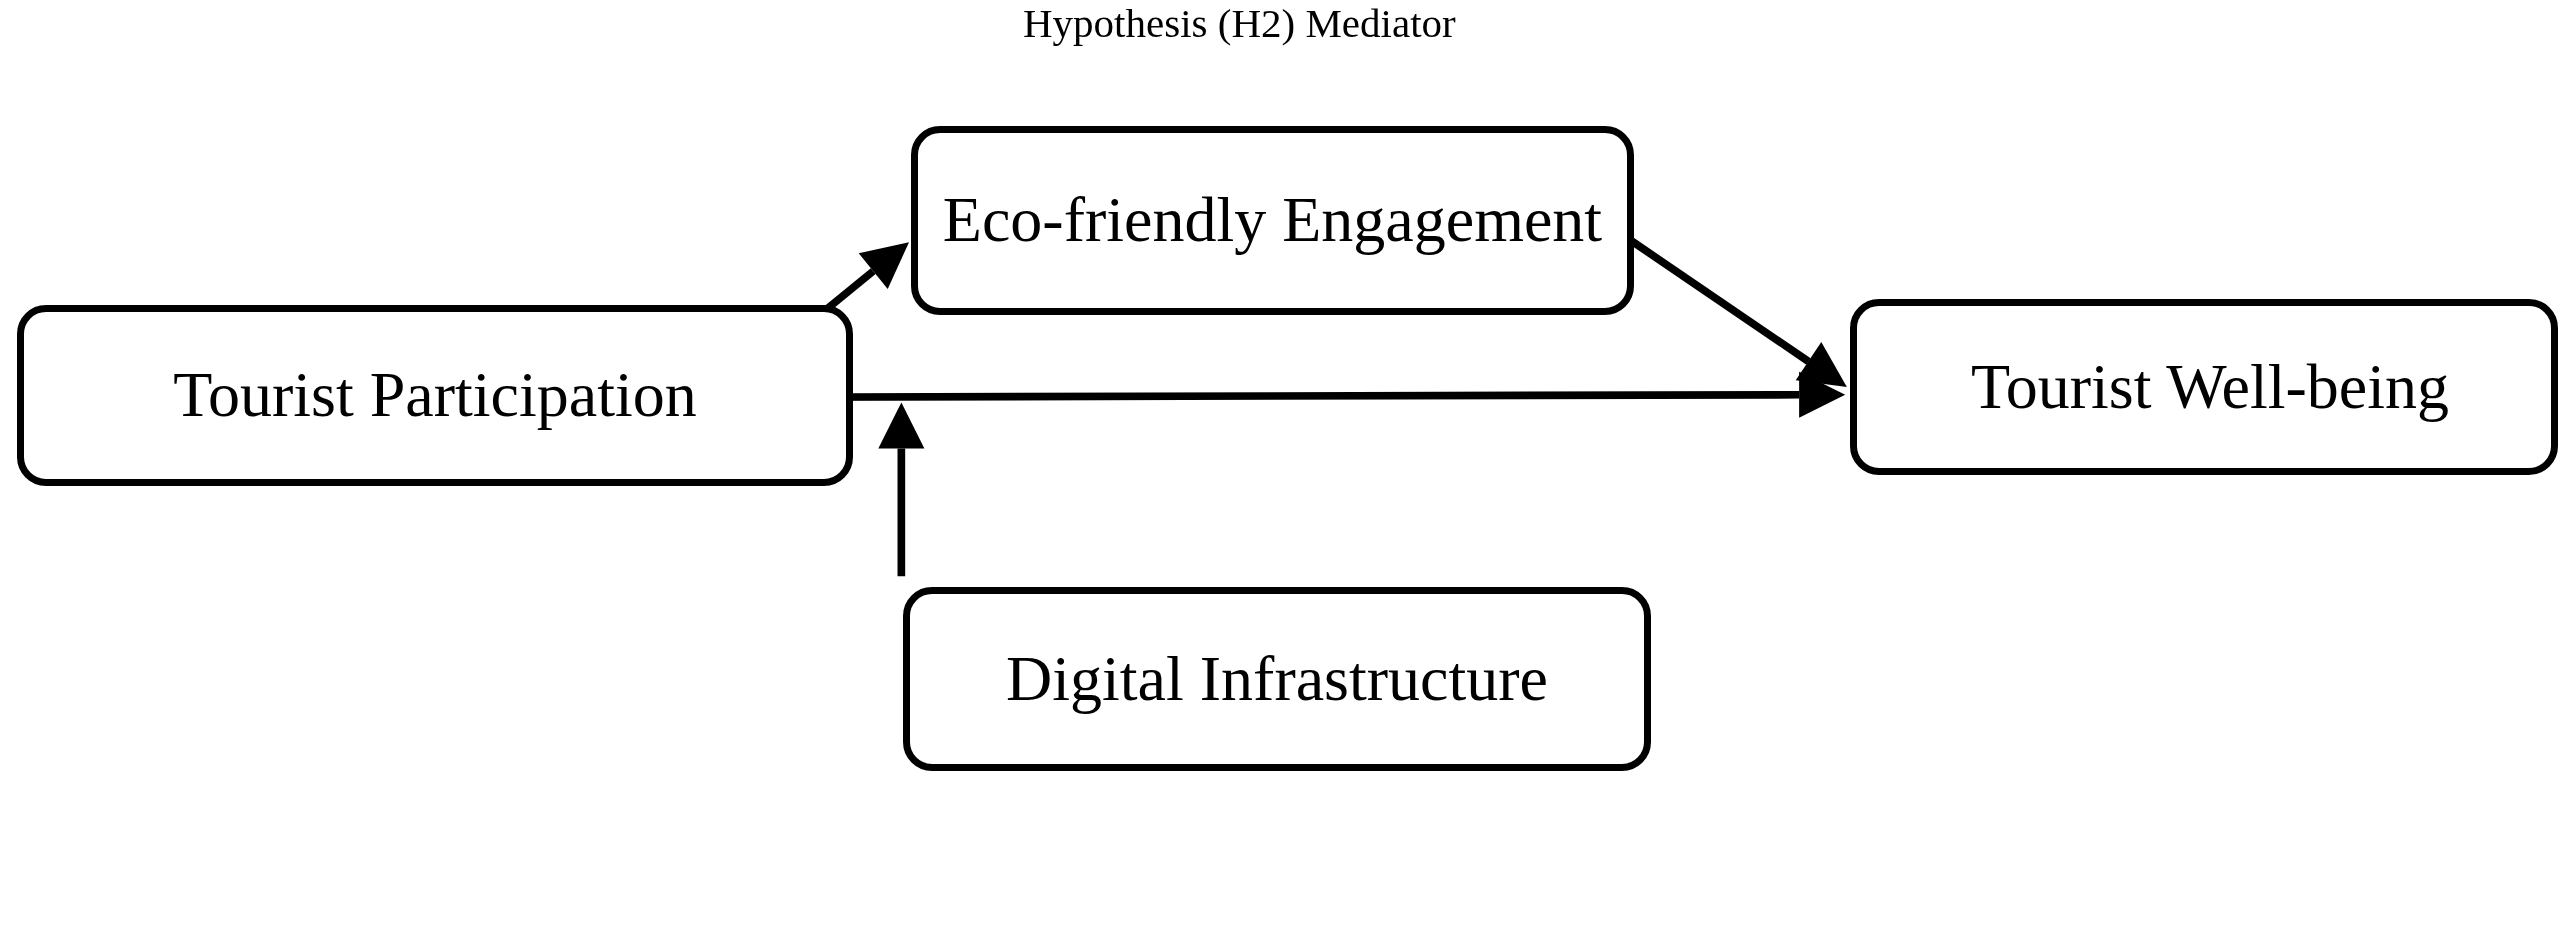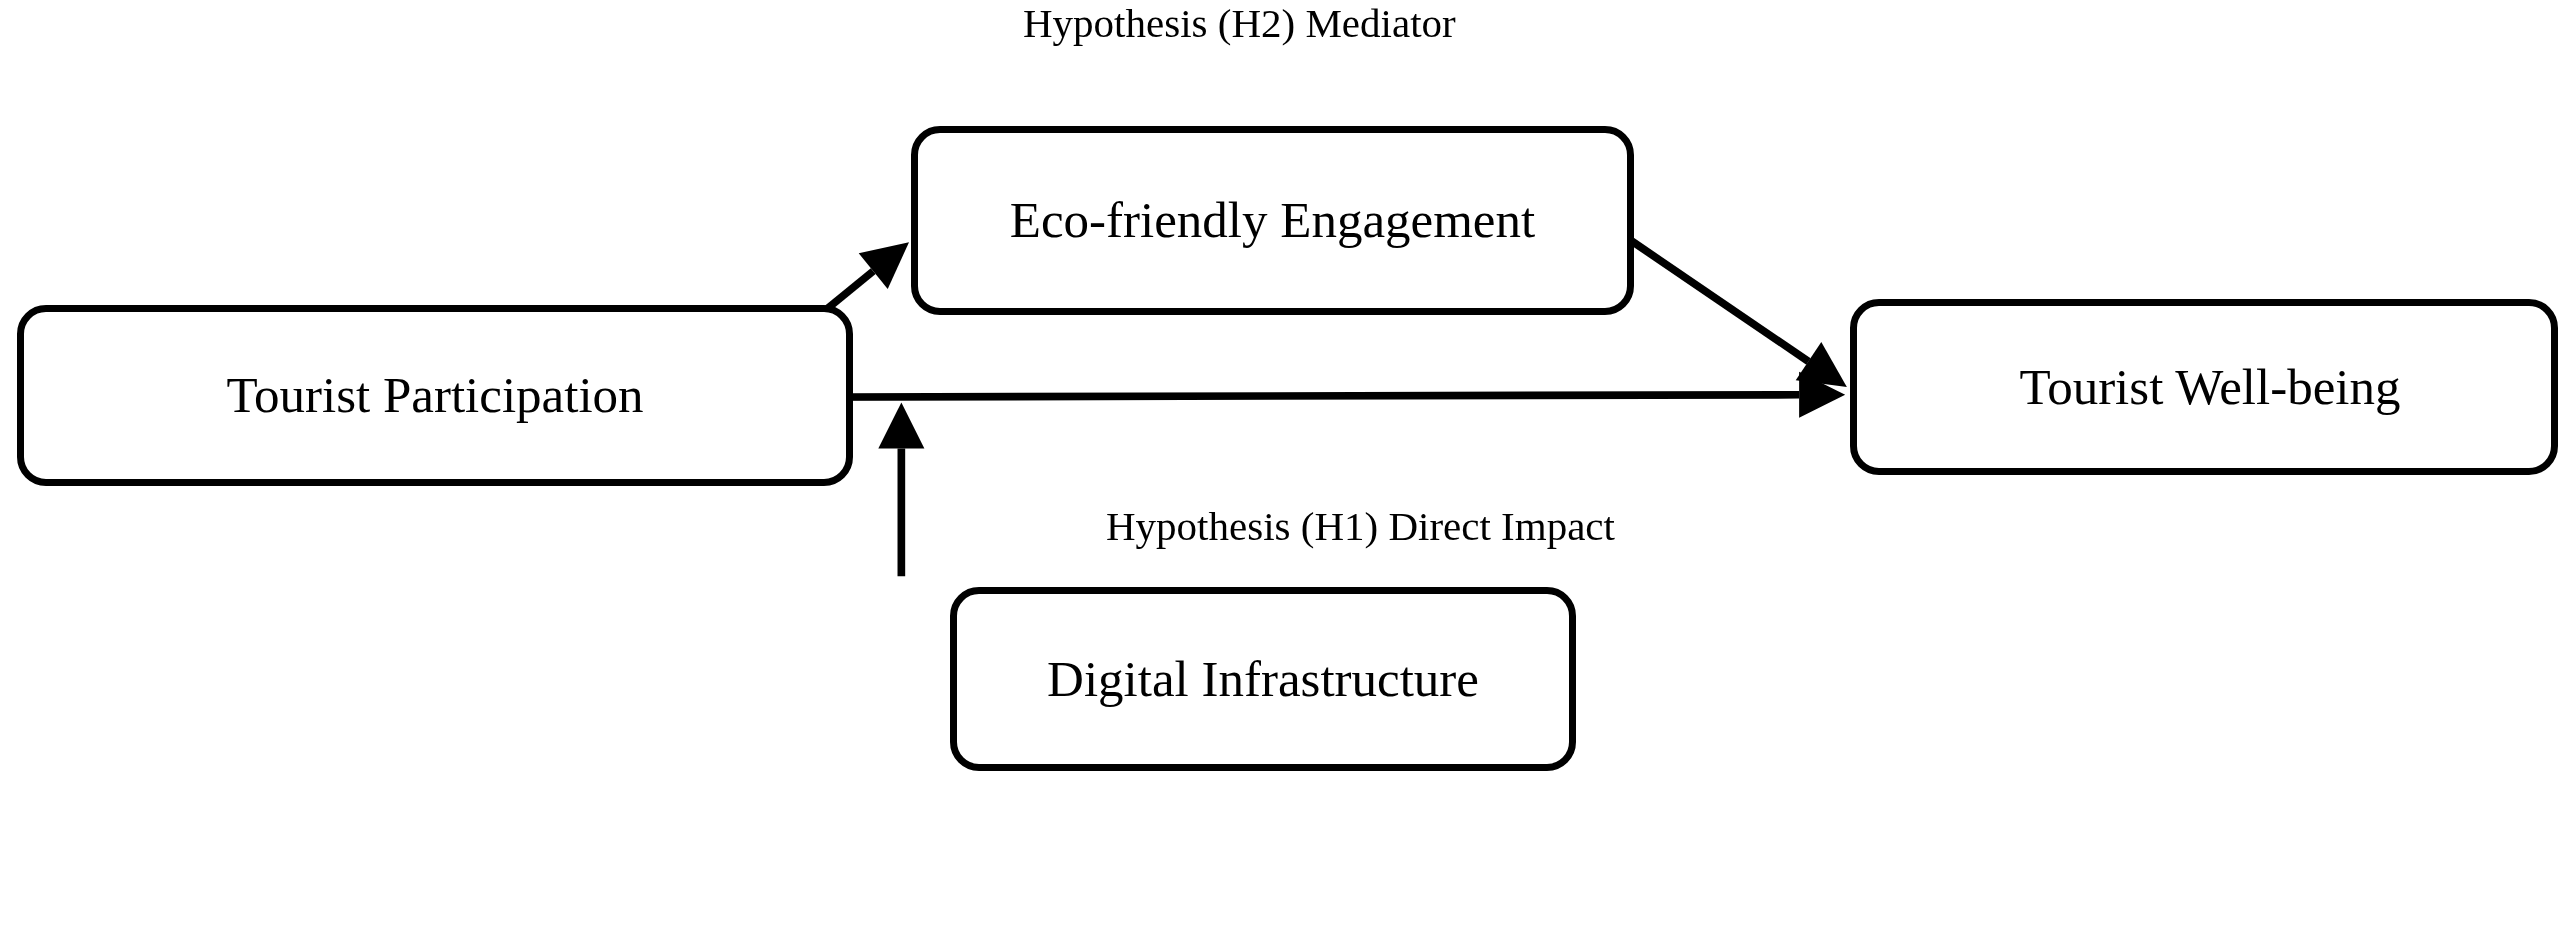--- a/index.html
+++ b/index.html
@@ -25,34 +25,34 @@
   }
   .node {
     position: absolute;
     box-sizing: border-box;
     border: 7.7px solid #000000;
     border-radius: 29px;
     background: #ffffff;
     display: flex;
     align-items: center;
     justify-content: center;
-    font-size: 51px;
+    font-size: 64px;
     line-height: 1.1;
     white-space: nowrap;
   }
   .edge-label {
     position: absolute;
     font-size: 41px;
     line-height: 1.05;
     white-space: nowrap;
   }
   #node-tourist-participation   { left: 17px;   top: 305px; width: 836px; height: 181px; }
   #node-eco-friendly-engagement { left: 911px; top: 126px; width: 723px; height: 189px; }
   #node-tourist-well-being      { left: 1850px; top: 299px; width: 708px; height: 176px; padding-left: 12px; }
-  #node-digital-infrastructure  { left: 950px; top: 587px; width: 626px; height: 184px; align-items: center; }
+  #node-digital-infrastructure  { left: 903px; top: 587px; width: 748px; height: 184px; align-items: center; }
   #label-mediator  { left: 1023px; top: 1.7px;    }
   #label-direct    { left: 1106px; top: 505px;  }
   #label-moderator { left: 1134px; top: 871px; }
   .arrow-line { stroke: #000000; stroke-width: 9; fill: none; }
   .arrow-head { fill: #000000; stroke: none; }
 </style>
 </head>
 <body>
 
 <div id="canvas">
@@ -79,21 +79,20 @@
   </div>
 
   <div class="node" id="node-tourist-participation">
     <span>Tourist Participation</span>
   </div>
 
   <div class="node" id="node-tourist-well-being">
     <span>Tourist Well-being</span>
   </div>
 
-  <div class="edge-label" id="label-direct">Hypothesis (H1) Direct Impact</div>
 
   <div class="node" id="node-digital-infrastructure">
     <span>Digital Infrastructure</span>
   </div>
 
 
 </div>
 
 
 </body></html>

